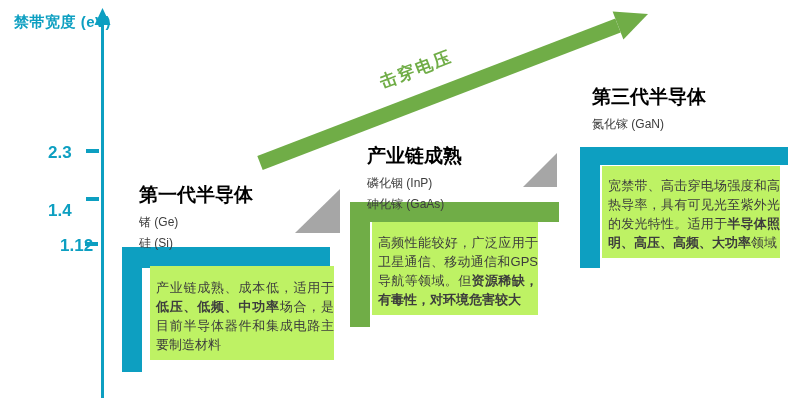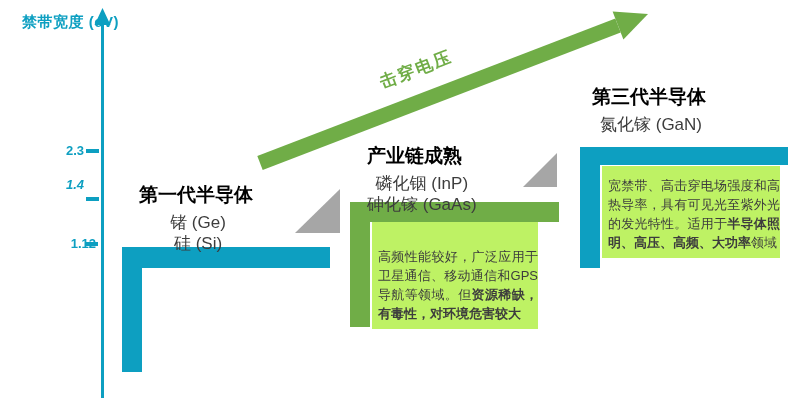--- a/index.html
+++ b/index.html
@@ -9,31 +9,31 @@
     --ink:#000000;
     --body:#3d3d3d;
   }
   html,body{margin:0;padding:0;background:#ffffff;}
   .canvas{
     position:relative;width:796px;height:407px;background:#ffffff;
     font-family:"Liberation Sans",sans-serif;overflow:hidden;
   }
   .abs{position:absolute;}
   .axis-title{
-    left:22px;top:13px;font-size:15px;font-weight:bold;color:var(--teal);
+    left:14px;top:13px;font-size:15px;font-weight:bold;color:var(--teal);
     white-space:nowrap;letter-spacing:0.5px;
   }
   .tick-label{
-    width:36px;text-align:right;font-size:13px;font-weight:bold;color:var(--teal);
+    width:36px;text-align:left;font-size:17px;font-weight:bold;color:var(--teal);
     white-space:nowrap;
   }
   .tick-dash{width:13px;height:4px;background:var(--teal);}
   .gen-header{white-space:nowrap;}
   .gen-title{font-size:19px;font-weight:bold;color:var(--ink);margin:0 4px 4px 0;}
-  .gen-material{font-size:17px;color:var(--body);line-height:21px;text-align:center;}
+  .gen-material{font-size:12px;color:var(--body);line-height:21px;}
   .tri{
     background:var(--gray);
     clip-path:polygon(100% 0, 100% 100%, 0 100%);
   }
   .bar{background:var(--teal);}
   .bar.green{background:var(--green);}
   .desc-box{
     background:#bef264;color:var(--body);
     font-size:13px;line-height:19px;text-align:justify;
   }
@@ -55,50 +55,51 @@
     <polygon points="102.5,8 94.5,25 110.5,25" style="fill:var(--teal)"></polygon>
     <line x1="260" y1="163" x2="618" y2="25.5" style="stroke:var(--green)" stroke-width="15"></line>
     <polygon points="648,14 623.4,39.5 612.6,11.5" style="fill:var(--green)"></polygon>
   </svg>
 
   <div class="abs axis-title">禁带宽度 (eV)</div>
 
   <div class="abs tick-label" style="left:48px;top:143px;">2.3</div>
   <div class="abs tick-dash" style="left:86px;top:149px;"></div>
 
-  <div class="abs tick-label" style="left:48px;top:177px;font-style:italic;">1.4</div>
+  <div class="abs tick-label" style="left:48px;top:201px;">1.4</div>
   <div class="abs tick-dash" style="left:86px;top:197px;"></div>
 
   <div class="abs tick-label" style="left:60px;top:236px;">1.12</div>
   <div class="abs tick-dash" style="left:85px;top:242px;"></div>
 
   <div class="abs arrow-label" style="left:378px;top:58px;">击穿电压</div>
 
   <div class="abs tri" style="left:295px;top:189px;width:45px;height:44px;"></div>
   <div class="abs bar" style="left:122px;top:247px;width:208px;height:21px;"></div>
   <div class="abs bar" style="left:122px;top:247px;width:20px;height:125px;"></div>
 
   <div class="abs gen-header" style="left:139px;top:182px;">
     <div class="gen-title">第一代半导体</div>
     <div class="gen-material">锗 (Ge)</div>
     <div class="gen-material">硅 (Si)</div>
   </div>
 
+  <div class="abs desc-box" style="left:150px;top:266px;width:178px;padding:12px 0 6px 6px;"><span>产业链成熟、成本低，适用于</span><span class="b">低压、低频、中功率</span><span>场合，是目前半导体器件和集成电路主要制造材料</span></div>
 
   <div class="abs tri" style="left:523px;top:153px;width:34px;height:34px;"></div>
   <div class="abs bar green" style="left:350px;top:202px;width:209px;height:20px;"></div>
   <div class="abs bar green" style="left:350px;top:202px;width:20px;height:125px;"></div>
 
   <div class="abs gen-header" style="left:367px;top:143px;">
     <div class="gen-title">产业链成熟</div>
     <div class="gen-material">磷化铟 (InP)</div>
     <div class="gen-material">砷化镓 (GaAs)</div>
   </div>
 
-  <div class="abs desc-box" style="left:372px;top:222px;width:160px;padding:25px 0 6px 6px;"><span>高频性能较好，广泛应用于卫星通信、移动通信和GPS导航等领域。但</span><span class="b">资源稀缺，有毒性，对环境危害较大</span></div>
+  <div class="abs desc-box" style="left:372px;top:222px;width:160px;padding:11px 0 6px 6px;"><span>高频性能较好，广泛应用于卫星通信、移动通信和GPS导航等领域。但</span><span class="b">资源稀缺，有毒性，对环境危害较大</span></div>
 
   <div class="abs bar" style="left:580px;top:147px;width:208px;height:18px;"></div>
   <div class="abs bar" style="left:580px;top:147px;width:20px;height:121px;"></div>
 
   <div class="abs gen-header" style="left:592px;top:84px;">
     <div class="gen-title">第三代半导体</div>
     <div class="gen-material">氮化镓 (GaN)</div>
   </div>
 
   <div class="abs desc-box" style="left:602px;top:166px;width:172px;padding:10px 0 6px 6px;"><span>宽禁带、高击穿电场强度和高热导率，具有可见光至紫外光的发光特性。适用于</span><span class="b">半导体照明、高压、高频、大功率</span><span>领域</span></div>

